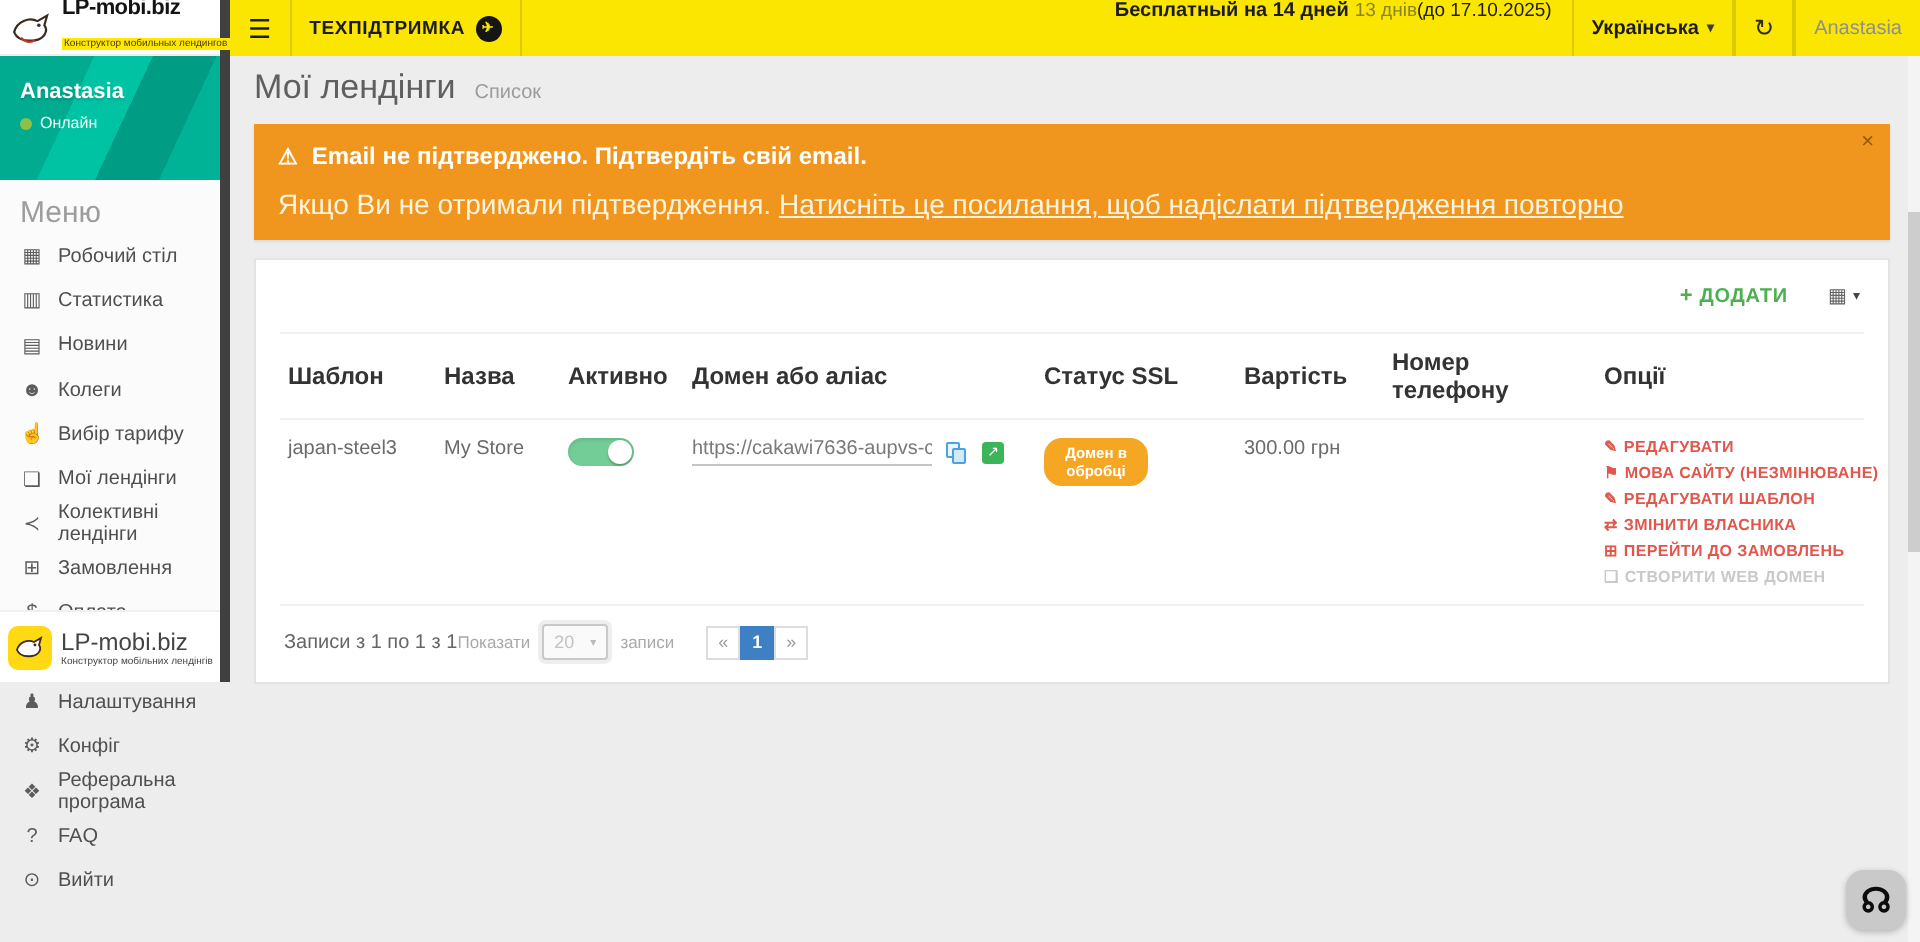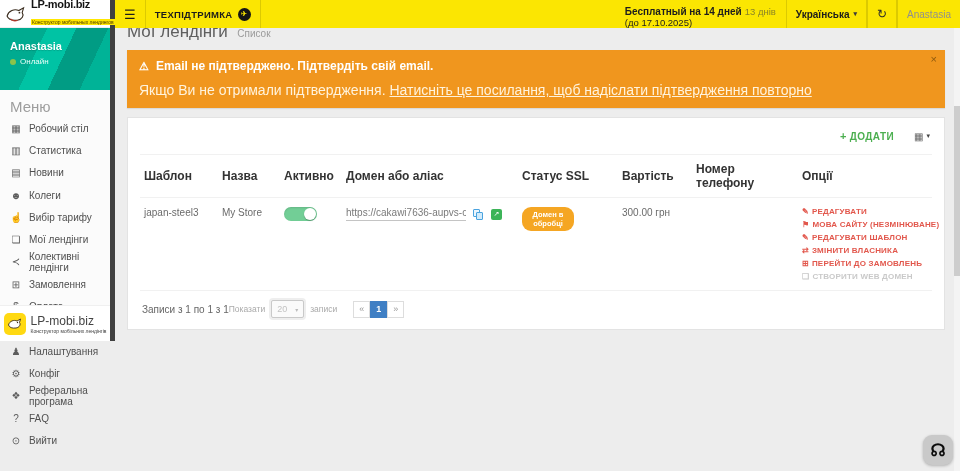--- a/index.html
+++ b/index.html
@@ -26,30 +26,30 @@
   .footer-text .logo-title { font-size:12px; }
   .footer-text .logo-sub { font-size:5px; }
 
   
   .topbar { position:absolute; left:115px; top:0; width:845px; height:28px; background:#fbe602; display:flex; align-items:stretch; z-index:2; }
   .tb-cell { display:flex; align-items:center; padding:0 9px; border-right:1px solid rgba(0,0,0,.12); cursor:pointer; }
   .hamburger { font-size:13px; color:#1c1c1c; }
   .support { gap:5px; font-size:9.5px; font-weight:bold; color:#1c1c1c; letter-spacing:.3px;justify-content:flex-end; }
   .tg-circle { width:13px; height:13px; border-radius:50%; background:#151515; color:#fbe602; display:flex; align-items:center; justify-content:center; font-size:7px; }
   .tb-right { margin-left:auto; display:flex; align-items:stretch; }
-  .trial { display:flex; flex-direction:column; justify-content:flex-end; padding:0 10px; font-size:9.5px; color:#1d1d1d; line-height:11px; }
+  .trial { display:flex; justify-content:space-between; padding:0 10px; font-size:9.5px; color:#1d1d1d; line-height:11px; }
   .trial-top b { font-size:10px; }
   .trial-days { color:#8a8427; margin-left:3px; font-weight:normal; }
   .lang { gap:4px; font-size:10px; font-weight:bold; color:#1c1c1c; border-left:1px solid rgba(0,0,0,.12); }
   .lang .caret { font-size:7px; color:#3c3c3c; }
   .refresh { border-left:1px solid rgba(0,0,0,.12); font-size:12px; color:#2a2a2a; }
   .tb-user { border-left:1px solid rgba(0,0,0,.12); border-right:none; font-size:10px; color:#8f8f8f; }
 
   
-  .main { position:absolute; left:115px; top:12px; width:845px; height:336px; background:#ededed; }
+  .main { position:absolute; left:115px; top:24px; width:845px; height:336px; background:#ededed; }
   .page-head { padding:10px 0 8px 12px; }
   .page-title { display:inline; font-size:17px; font-weight:normal; color:#5f5f5f; }
   .page-sub { font-size:10px; color:#9b9b9b; margin-left:5px; }
 
   .banner { margin:0 15px 9px 12px; background:#f0961e; color:#fff; padding:9px 12px 10px; position:relative; box-shadow:0 1px 1px rgba(0,0,0,.08); }
   .banner-title { font-size:12px; font-weight:bold; display:flex; align-items:center; gap:7px; }
   .warn-glyph { font-size:11px; }
   .banner-line2 { margin-top:9px; font-size:14px; color:#fff3dd; }
   .banner-line2 a { color:#fff3dd; text-decoration:underline; cursor:pointer; }
   .banner-close { position:absolute; top:3px; right:8px; font-size:11px; color:rgba(60,40,0,.55); cursor:pointer; }

